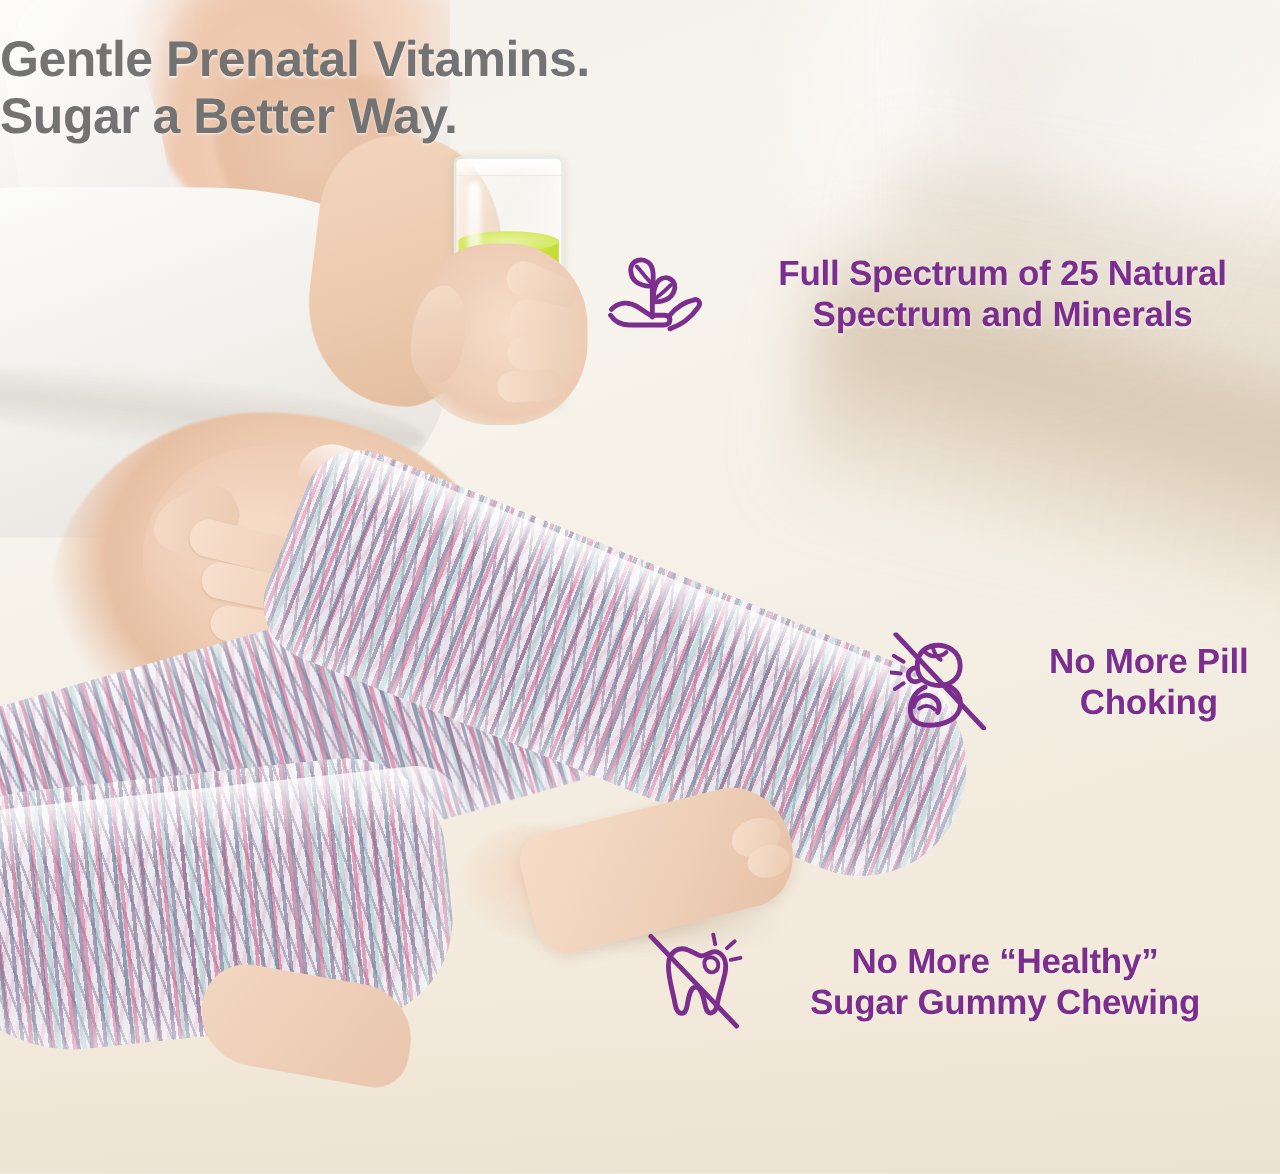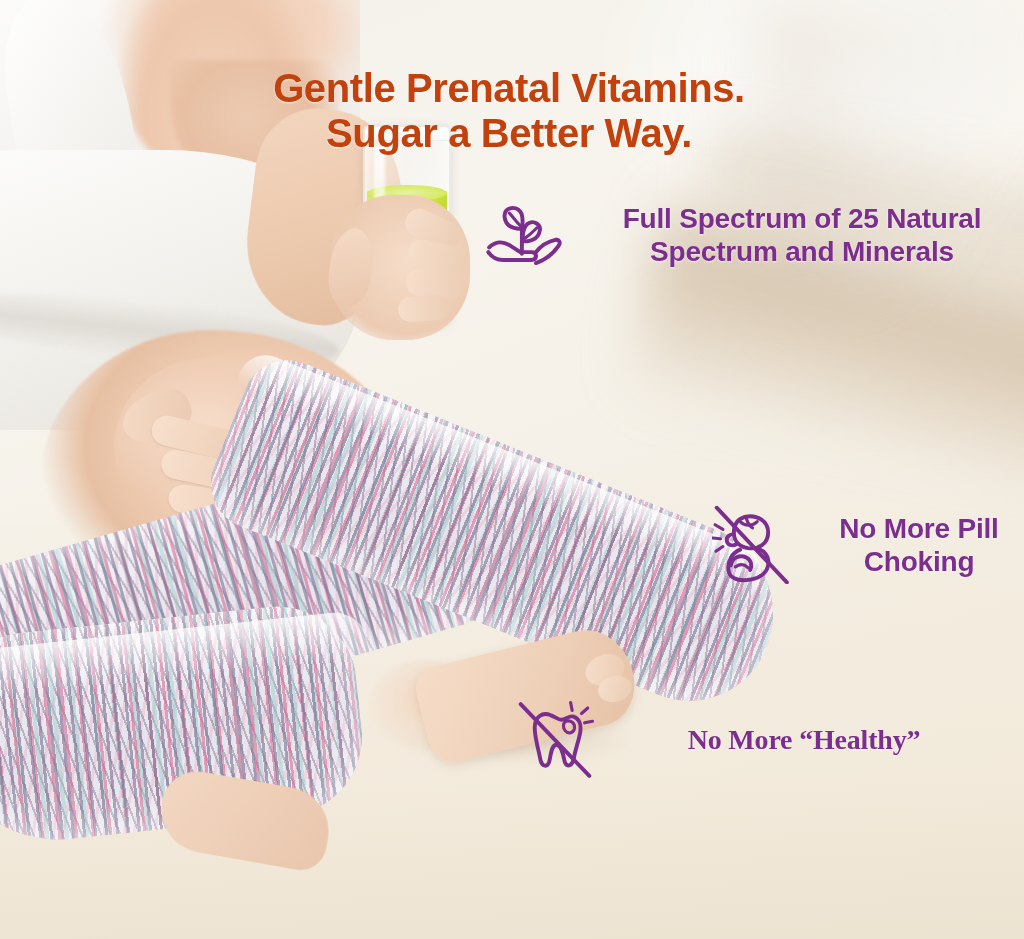--- a/index.html
+++ b/index.html
@@ -314,30 +314,28 @@
     border-radius:40px 50px 30px 50px;
     transform:rotate(10deg);
     filter:blur(.5px);
   }
 
   
   .headline{
     position:absolute;
     left:0; top:26px;
     width:1024px;
-    text-align:center;
     padding-right:6px;
-    color:#c2410c;
+    color:#737373;
     font-weight:bold;
     font-size:40px;
     line-height:1.12;
     letter-spacing:-.4px;
     font-family:"Liberation Sans", sans-serif;
     text-shadow:0 1px 2px rgba(255,255,255,.75);
-    margin-top:40px;
   }
   .headline .ln{ display:block; }
   .headline .ln1{ }
   .headline .ln2{ }
 
   .feature{
     position:absolute;
     display:flex;
     align-items:center;
     gap:20px;
@@ -358,21 +356,21 @@
     text-shadow:0 1px 2px rgba(255,255,255,.7);
   }
   .feature .ftext .ln{ display:block; white-space:nowrap; }
 
   #feature-1{ left:486px; top:196px; }
   #feature-1 .ftext{ width:436px; }
 
   #feature-2{ left:712px; top:506px; }
   #feature-2 .ftext{ width:218px; }
 
-  #feature-3{ left:516px; top:701px;font-family:Liberation Serif, serif; }
+  #feature-3{ left:516px; top:746px; }
   #feature-3 .ftext{ width:380px; }
 
   svg .stroke{
     fill:none;
     stroke:#7b2e8e;
     stroke-width:5;
     stroke-linecap:round;
     stroke-linejoin:round;
   }
   svg .thin{ stroke-width:4; }
@@ -504,16 +502,17 @@
 
         <path class="stroke thin" d="M72 12 L70 2"></path>
         <path class="stroke thin" d="M84 16 L92 9"></path>
         <path class="stroke thin" d="M88 28 L98 26"></path>
 
         <path class="stroke" d="M6 4 L94 96"></path>
       </svg>
     </span>
     <span class="ftext">
       <span class="ln">No More “Healthy”</span>
+      <span class="ln">Sugar Gummy Chewing</span>
     </span>
   </div>
 
 </div>
 
 </body></html>

